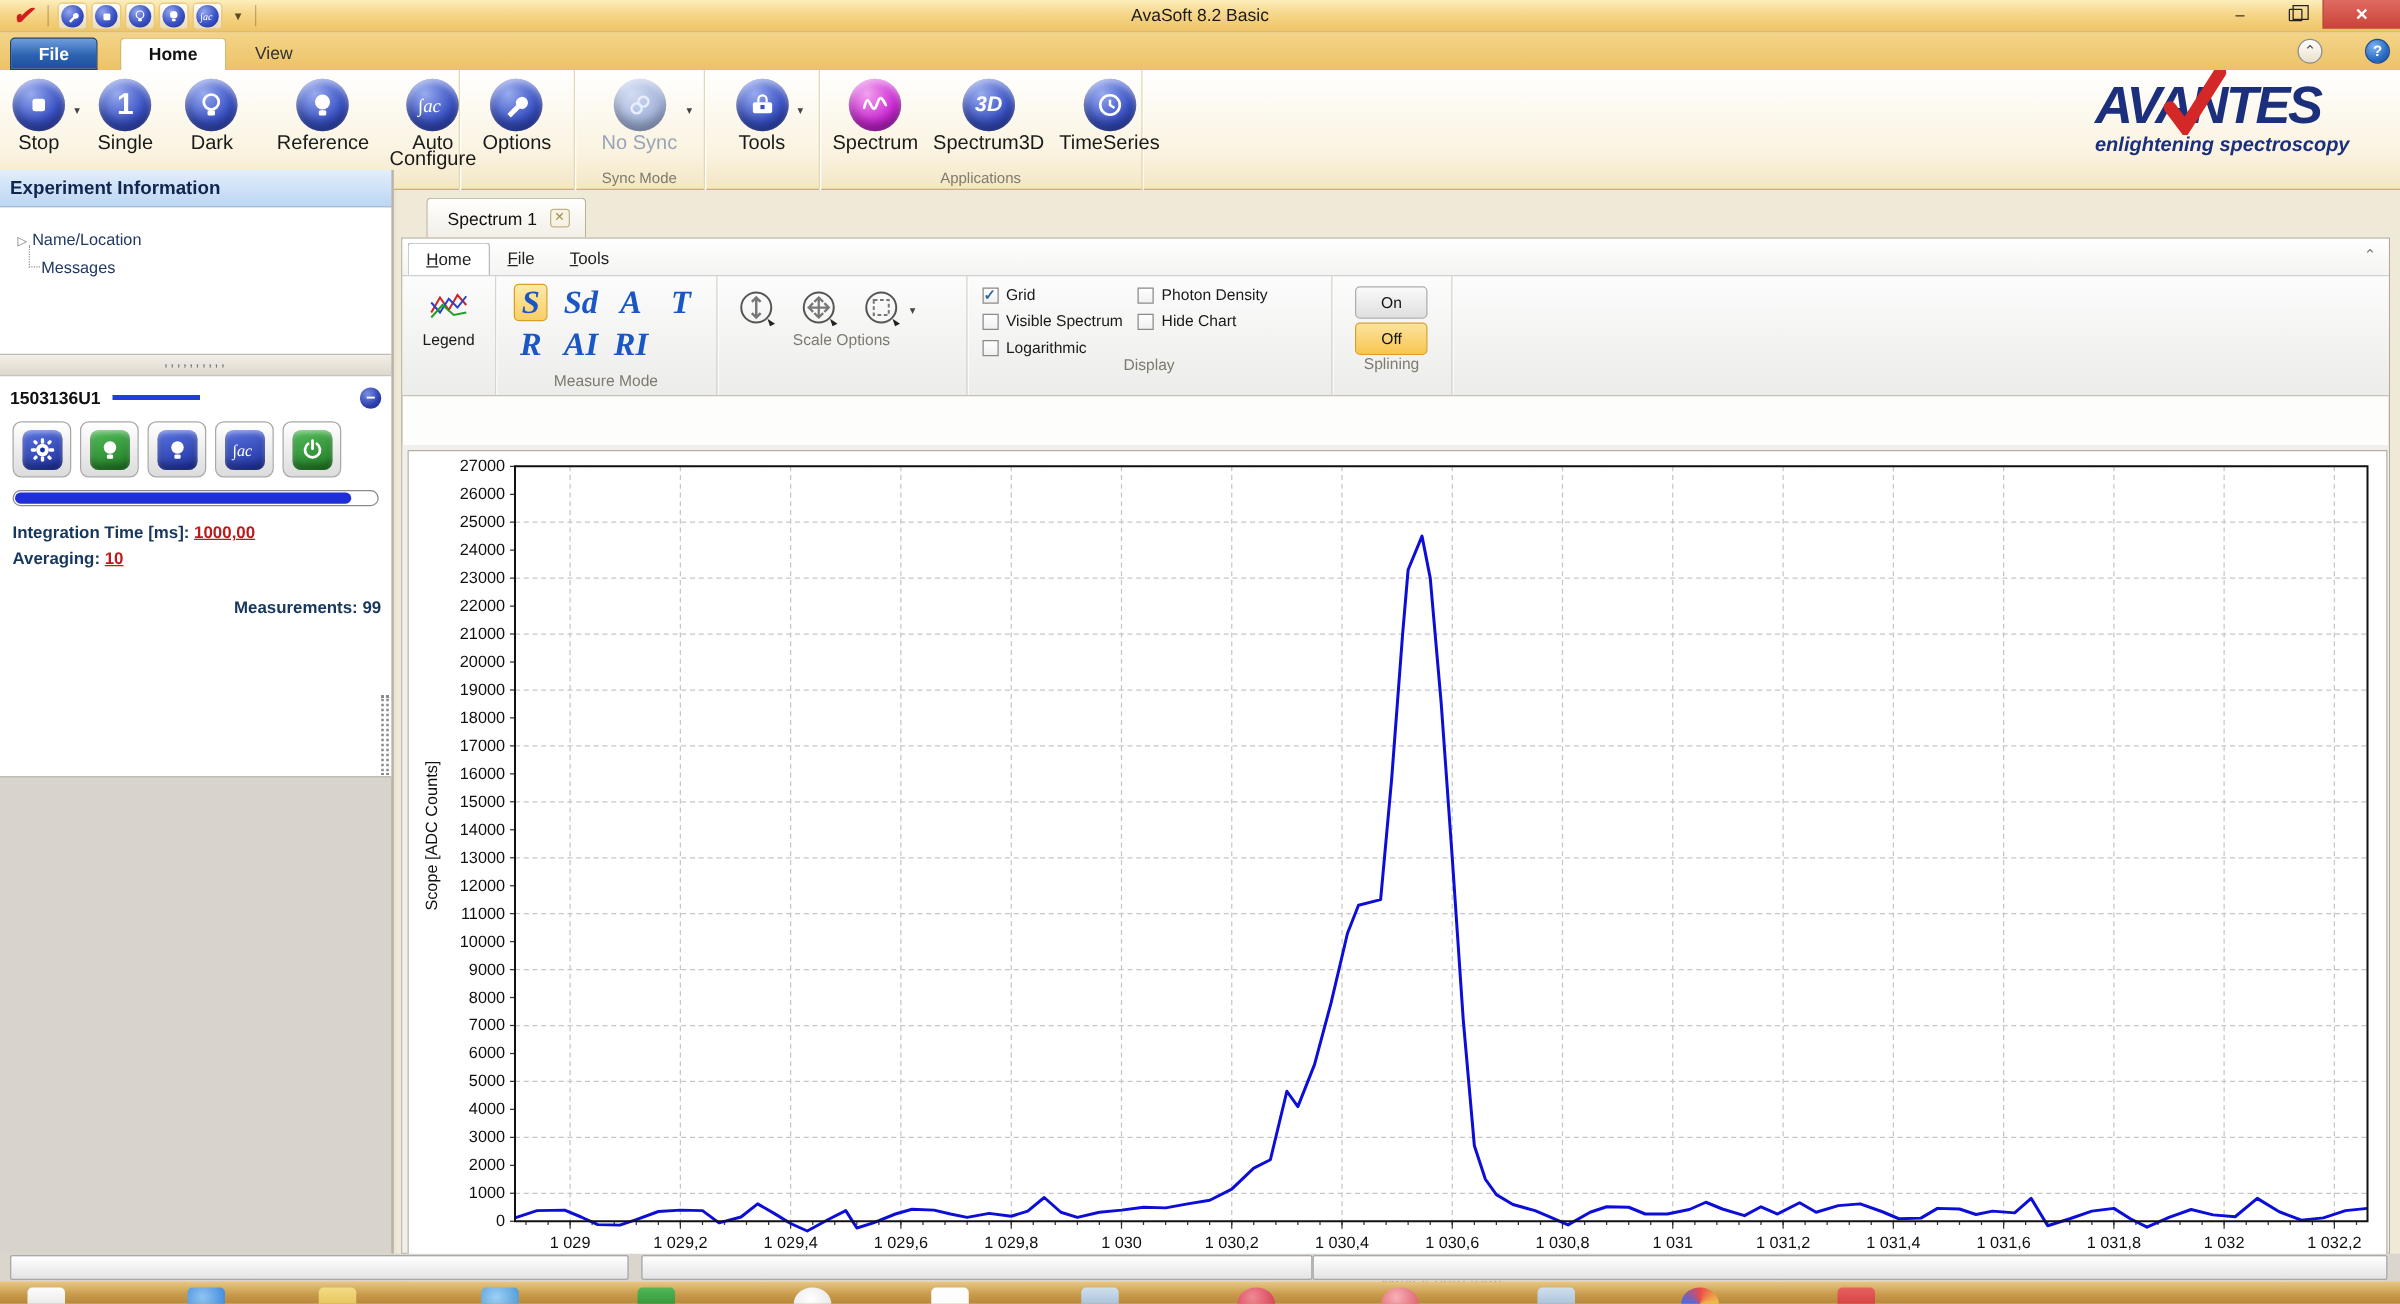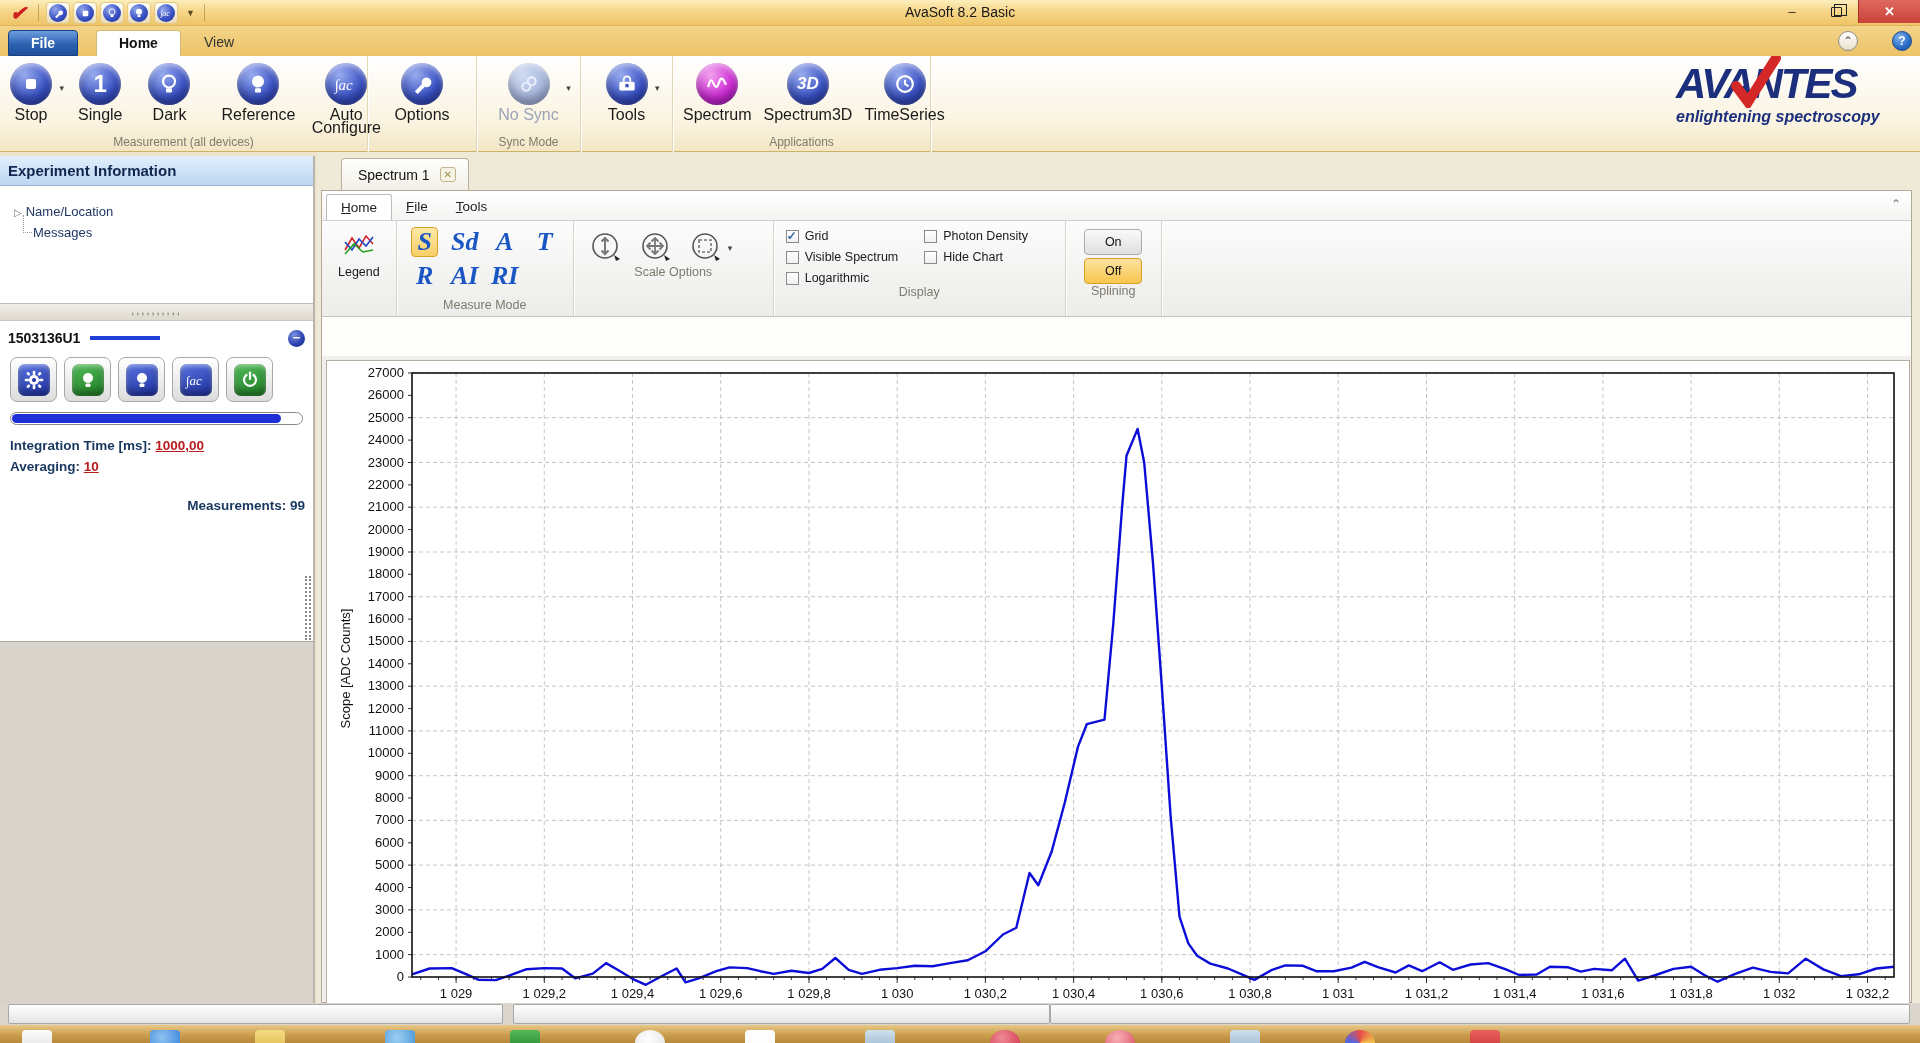--- a/index.html
+++ b/index.html
@@ -59,21 +59,21 @@
     display:flex; align-items:center; justify-content:center; color:#fff; }
   .orb.magenta { background:radial-gradient(circle at 35% 28%, #f2a2ee, #cc2ad4 58%, #8e0aa0); }
   .orb.disabled { background:radial-gradient(circle at 35% 28%, #d2dcf2, #a6b6dc 58%, #8e9eca); }
   .caret { position:absolute; right:-6px; top:22px; font-size:9px; color:#444; }
   .logo { position:absolute; right:14px; top:6px; width:230px; text-align:left; }
   .logo .brand { font-size:42px; font-weight:bold; font-style:italic; color:#1b2f7c; letter-spacing:-2px; line-height:44px; }
   .logo .check { position:absolute; left:52px; top:-6px; width:56px; height:52px; }
   .logo .tag { font-size:16px; font-weight:bold; font-style:italic; color:#1b2f7c; margin-top:2px; }
 
   
-  .sidebar { position:absolute; left:0; top:156px; width:315px; bottom:40px;
+  .sidebar { position:absolute; left:0; top:136px; width:315px; bottom:40px;
     background:#d8d4cc; border-right:2px solid #b8b4ac; }
   .sb-header { height:30px; background:linear-gradient(#e2eefc,#bcd6f2); border-bottom:1px solid #9ab8d8;
     font-size:15px; font-weight:bold; color:#10264e; line-height:29px; padding-left:8px; }
   .sb-tree { background:#fff; height:118px; border-bottom:1px solid #c0bcb4; padding:16px 0 0 14px; }
   .tree-item { font-size:13px; color:#1f3864; line-height:20px; }
   .tree-item .tri { color:#777; font-size:10px; margin-right:4px; }
   .tree-item.child { margin-left:7px; position:relative; padding-left:12px; }
   .tree-item.child:before { content:""; position:absolute; left:2px; top:-8px; width:8px; height:17px;
     border-left:1px dotted #999; border-bottom:1px dotted #999; }
   .sb-split { height:16px; background:linear-gradient(#f2efe8,#ddd8cd); text-align:center;
@@ -121,21 +121,21 @@
   .igroup { display:flex; flex-direction:column; border-right:1px solid #d8d4c8; box-shadow:1px 0 0 #fff; padding:0 8px; }
   .igroup-btns { flex:1; display:flex; align-items:flex-start; padding-top:8px; gap:4px; }
   .igroup-label { height:18px; text-align:center; font-size:12.5px; color:#7d7a6e; }
   .ibtn { display:flex; flex-direction:column; align-items:center; padding:0 8px; }
   .ibtn .lbl { font-size:12.5px; color:#1a1a1a; margin-top:6px; }
   .mm-grid { display:grid; grid-template-columns:repeat(4,40px); grid-auto-rows:34px; align-items:center; justify-items:center; }
   .mm-btn { font-size:26px; line-height:28px; font-weight:bold; font-style:italic; color:#1a56c4;
     font-family:"Liberation Serif",serif; padding:0 5px; border-radius:4px; border:1px solid transparent; }
   .mm-btn.selected { background:linear-gradient(#fde9a8,#f9cf66); border:1px solid #d9a028; }
   .scale-row { display:flex; align-items:center; gap:16px; padding:10px 8px 0 8px; }
-  .chk-cols { display:flex; gap:26px; padding:8px 4px 0 4px; }
+  .chk-cols { display:flex; gap:12px; padding:8px 4px 0 4px; }
   .chk-col { display:flex; flex-direction:column; gap:7px; }
   .chk { display:flex; align-items:center; gap:6px; font-size:12.5px; color:#1a1a1a; }
   .chk .box { width:13px; height:13px; border:1px solid #8a8a8a; background:linear-gradient(#fff,#f0f0f0);
     position:relative; }
   .chk .box.on:after { content:"✓"; position:absolute; left:0px; top:-2px; color:#2f66a2; font-weight:bold; font-size:12px; }
   .splin { display:flex; flex-direction:column; gap:3px; padding-top:8px; align-items:center; }
   .spbtn { width:58px; height:26px; border:1px solid #adadad; border-radius:4px; text-align:center;
     font-size:12.5px; line-height:24px; background:linear-gradient(#fafafa,#dfdfdf); color:#111; }
   .spbtn.active { background:linear-gradient(#fde3a0,#f7c64f); border:1px solid #d9a028; }
 
@@ -266,21 +266,21 @@
               <svg width="30" height="24" viewBox="0 0 26 20">
                 <text x="3" y="15" font-size="13" font-style="italic" fill="#fff" font-family="Liberation Serif,serif">∫ac</text>
               </svg>
             </span>
           <span class="lbl">Auto Configure</span>
         </div>
       </div>
       <div class="rgroup-label">Measurement (all devices)</div>
     </div>
 
-    <div class="rgroup" style="width:109px">
+    <div class="rgroup" style="width:92px">
       <div class="rgroup-btns" style="justify-content:center">
         <div class="rbtn">
           <span class="orb">
               <svg width="22" height="22" viewBox="0 0 20 20">
                 <path d="M3.5 16.5 l6.5-6.5 a4.4 4.4 0 1 1 2.6 2.6 l-6.5 6.5 z" fill="#fff"></path>
               </svg>
             </span>
           <span class="lbl">Options</span>
         </div>
       </div>

